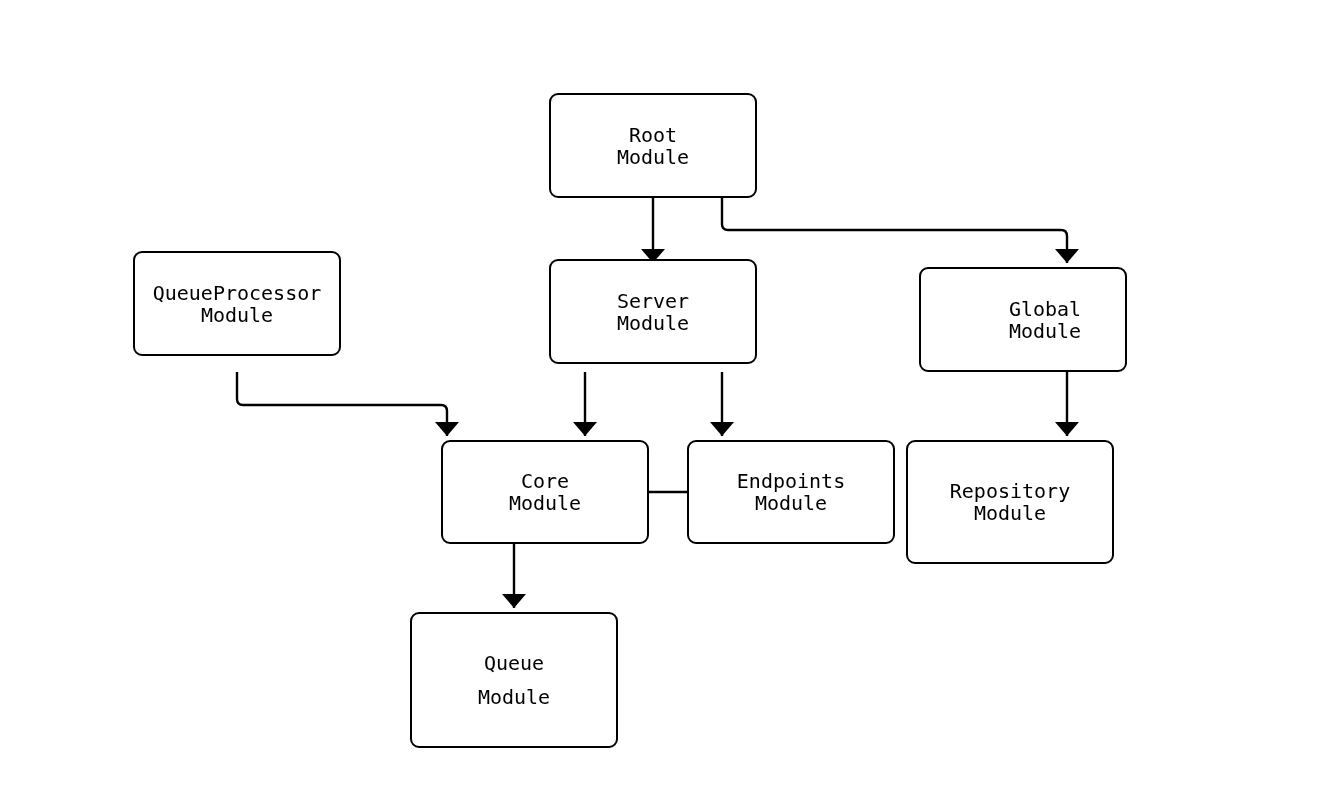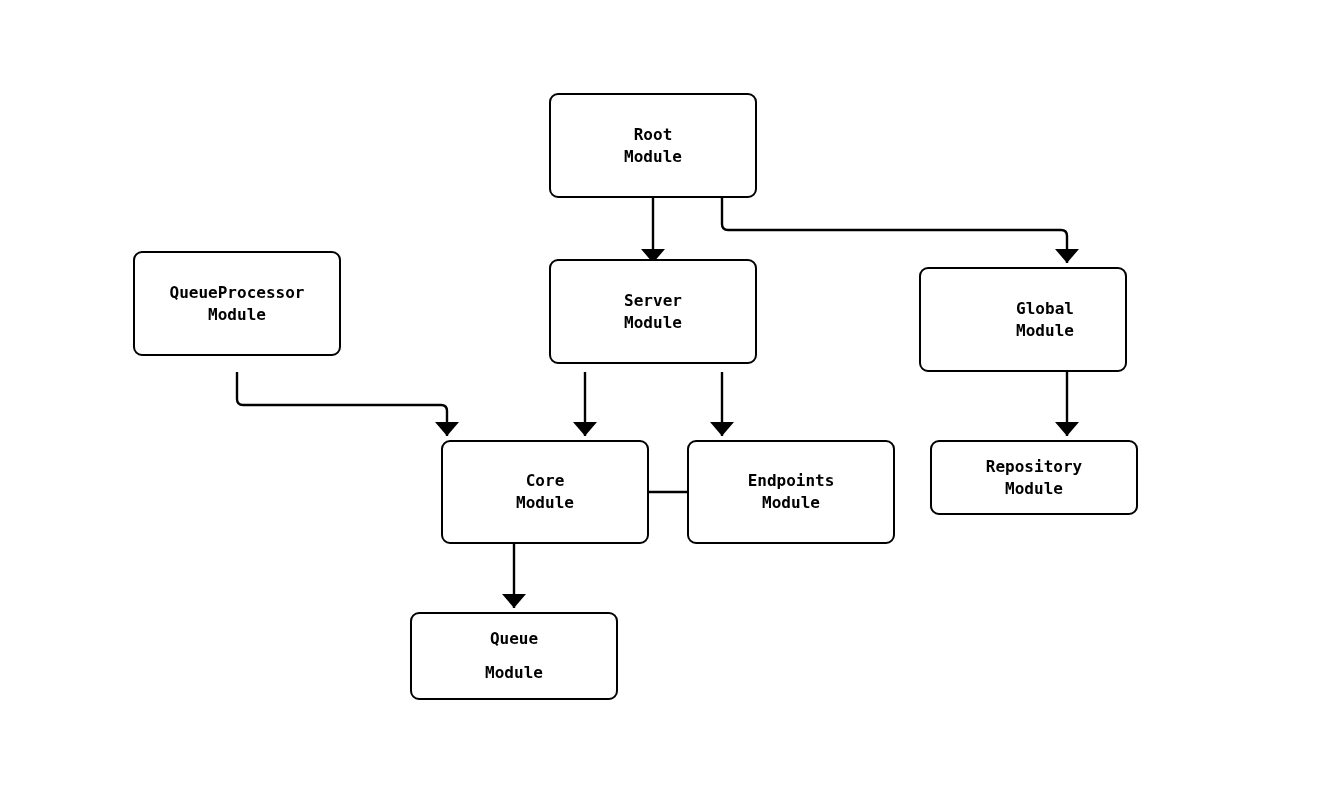--- a/index.html
+++ b/index.html
@@ -42,22 +42,22 @@
     height: 105px;
     background: var(--node-fill);
     border: 2.6px solid var(--node-stroke);
     border-radius: 9px;
     display: flex;
     flex-direction: column;
     align-items: center;
     justify-content: center;
     text-align: center;
     color: var(--text);
-    font-size: 16px;
-    font-weight: bold;
+    font-size: 20px;
+    font-weight: normal;
     line-height: 22px;
     white-space: nowrap;
   }
 </style>
 </head>
 <body>
 
 <div class="canvas">
 
   <svg class="edges" viewBox="0 0 1337 809" aria-hidden="true">
@@ -107,23 +107,23 @@
   <div class="node" style="left:410px; top:440px; height:104px;margin-left:31px;">
     <span>Core</span>
     <span>Module</span>
   </div>
 
   <div class="node" style="left:687px; top:440px; height:104px;">
     <span>Endpoints</span>
     <span>Module</span>
   </div>
 
-  <div class="node" style="left:930px; top:440px; height:75px;">
+  <div class="node" style="left:906px; top:440px; height:124px;">
     <span>Repository</span>
     <span>Module</span>
   </div>
 
-  <div class="node" style="left:410px; top:612px; height:88px;gap:12px;">
+  <div class="node" style="left:410px; top:612px; height:136px;gap:12px;">
     <span>Queue</span>
     <span>Module</span>
   </div>
 
 </div>
 
 </body></html>

